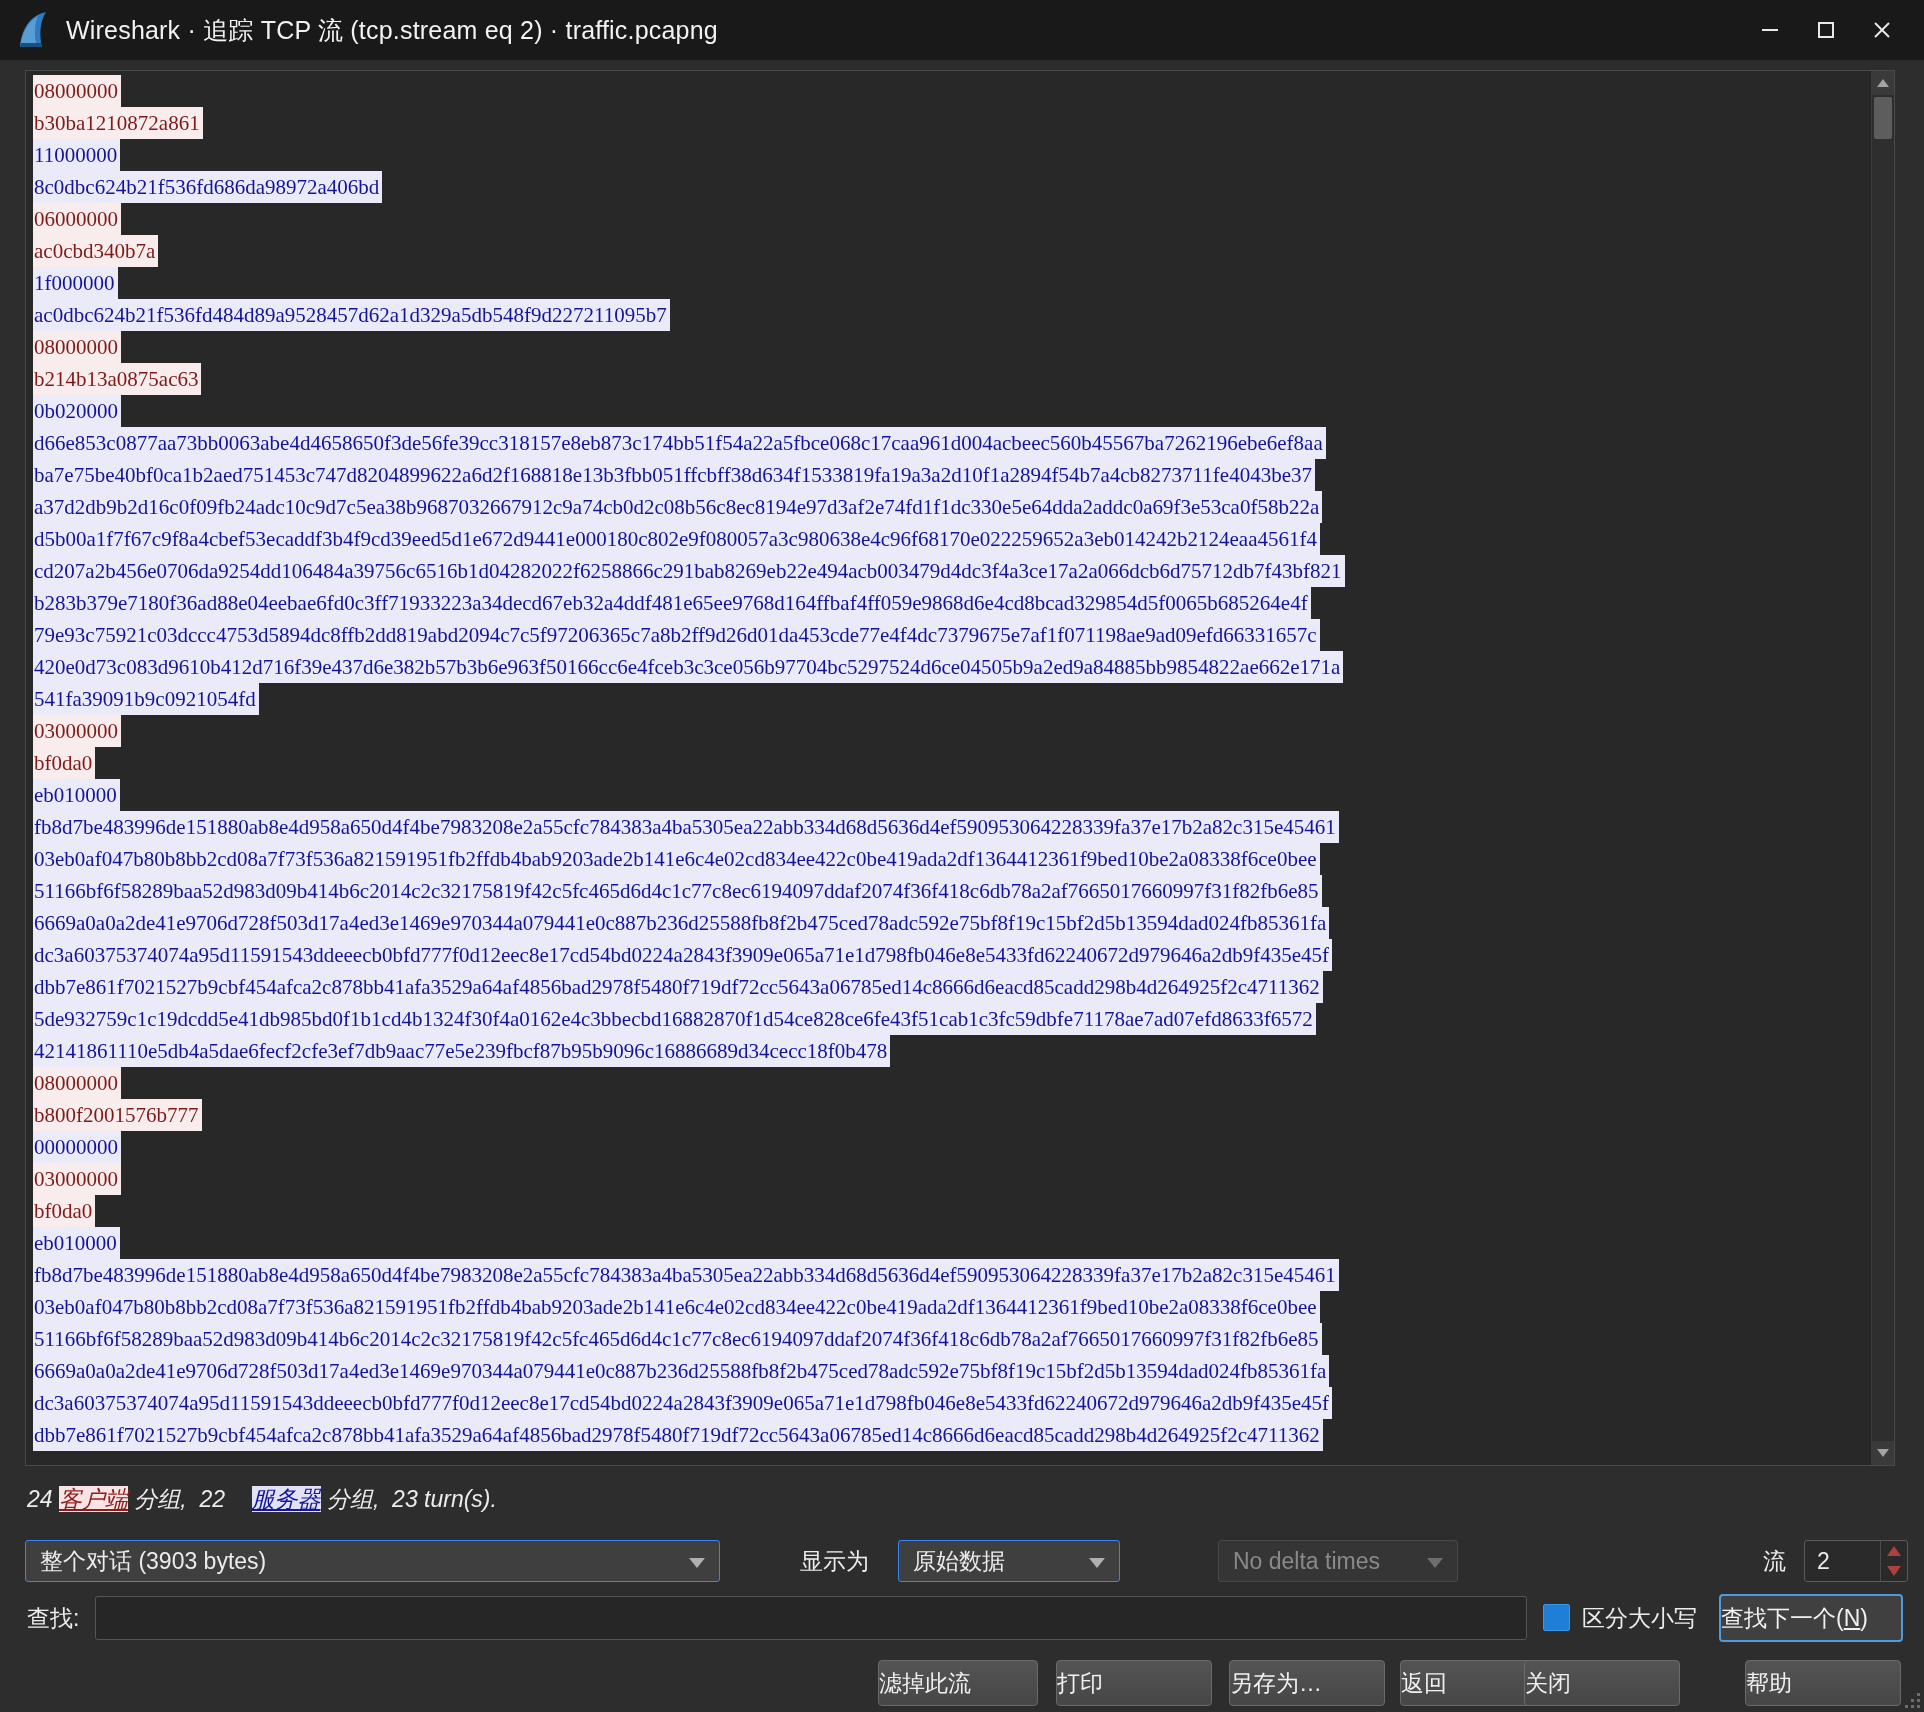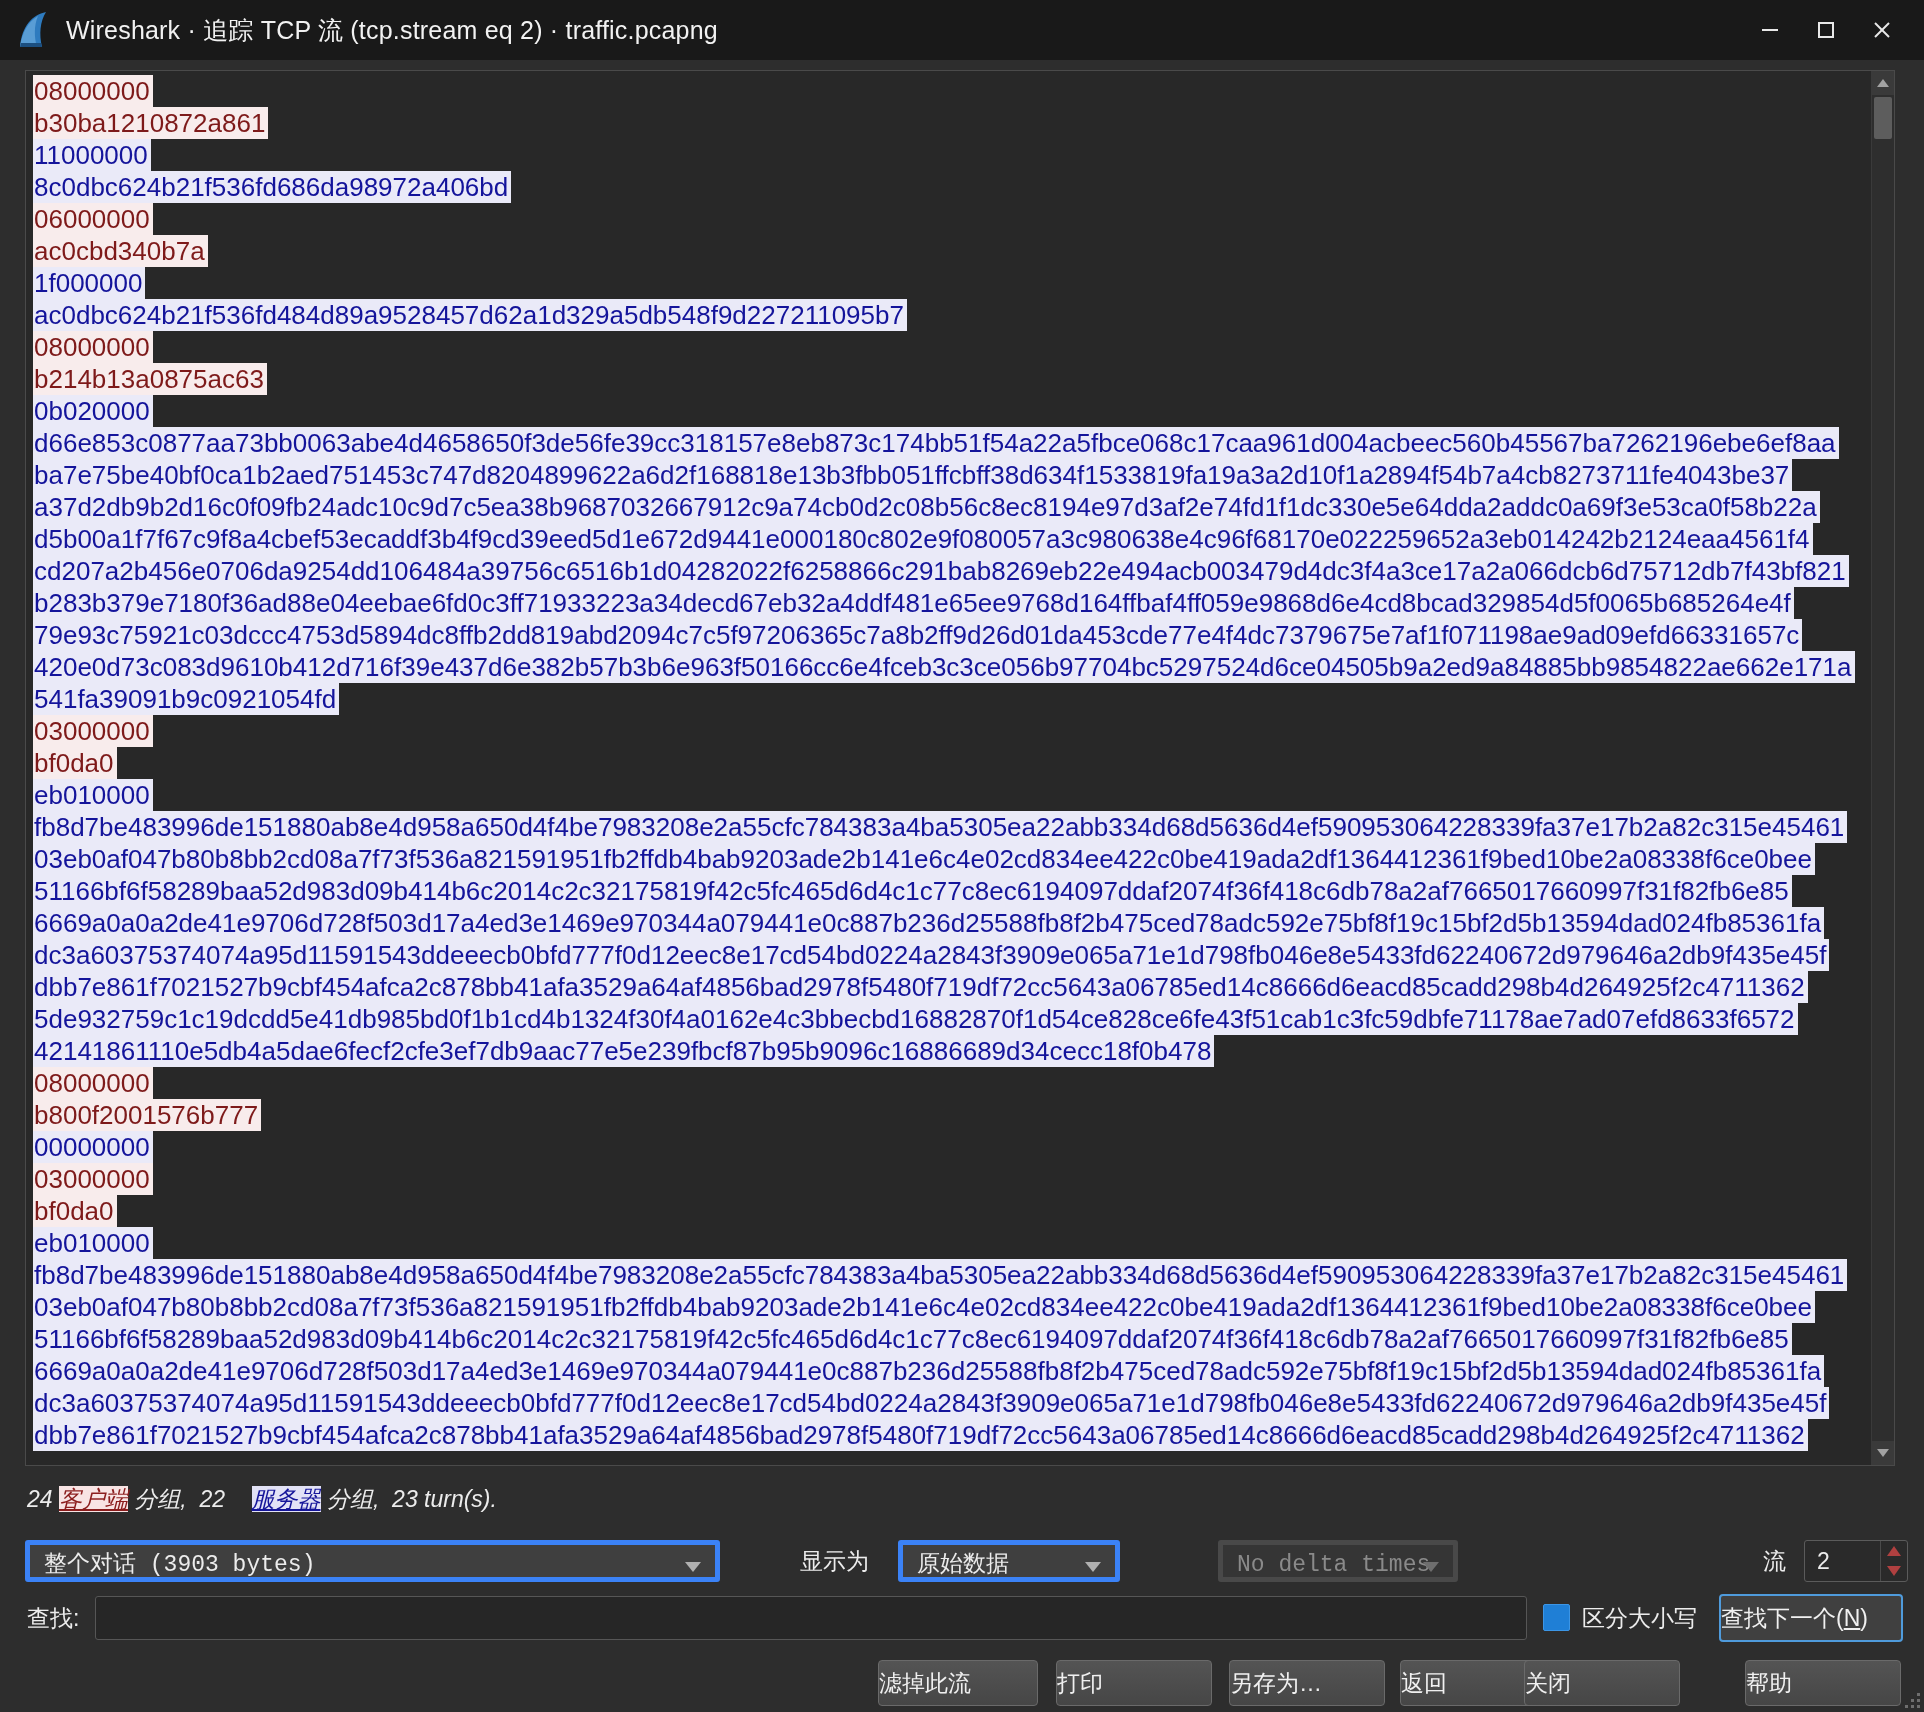--- a/index.html
+++ b/index.html
@@ -15,21 +15,21 @@
   .wincontrols{position:absolute;right:14px;top:0;height:60px;display:flex;align-items:center;}
   .winbtn{width:56px;height:60px;display:flex;align-items:center;justify-content:center;
     color:#e8e8e8;font-size:26px;cursor:default;}
   .winbtn svg{display:block;}
   
   .panel{position:absolute;left:25px;top:70px;width:1870px;height:1396px;
     background:#282828;border:1px solid #4a4a4a;box-sizing:border-box;overflow:hidden;}
   .rows{position:absolute;left:7px;top:4px;right:26px;bottom:0;overflow:hidden;}
   .row{height:32px;line-height:32px;white-space:pre;}
   .hl{display:inline-block;height:32px;line-height:32px;
-    font-family:Liberation Sans, sans-serif;font-size:26px;
+    font-family:Liberation Serif, serif;font-size:21px;
     padding:0 3px 0 1px;}
   .hl.client{color:#7e1a1a;background:#f8ecec;}
   .hl.server{color:#14149b;background:#eaeaf8;}
   
   .sb{position:absolute;top:0;right:0;width:22px;height:100%;background:#2e2e2e;
     border-left:1px solid #3a3a3a;}
   .sb-btn{position:absolute;left:0;width:22px;height:24px;background:#3a3a3a;
     display:flex;align-items:center;justify-content:center;}
   .sb-up{top:0;}
   .sb-down{bottom:0;}
@@ -39,23 +39,23 @@
     border-top:8px solid #a2a2a2;}
   .sb-thumb{position:absolute;left:2px;top:26px;width:18px;height:42px;background:#5d5d5d;border-radius:2px;}
   
   .statusline{position:absolute;left:27px;top:1484px;height:30px;font-size:23px;
     font-style:italic;color:#ececec;white-space:pre;}
   .seg{font-style:italic;}
   .seg.client{color:#8b1d1d;background:#f8e4e4;text-decoration:underline;}
   .seg.server{color:#16169a;background:#e2e2f6;text-decoration:underline;margin-left:20px;}
   
   .ctl-label{position:absolute;color:#ececec;font-size:23px;line-height:42px;height:42px;}
-  .dropdown{position:absolute;height:42px;background:#3f3f3f;border:5px solid #3b82f6;
+  .dropdown{position:absolute;height:42px;background:#3f3f3f;border:1px solid #3b82f6;
     border-radius:3px;box-sizing:border-box;color:#ececec;font-size:23px;line-height:40px;
-    padding-left:14px;font-family:Liberation Mono, monospace;}
+    padding-left:14px;}
   .dropdown .chev{position:absolute;right:14px;top:17px;width:0;height:0;
     border-left:8px solid transparent;border-right:8px solid transparent;border-top:10px solid #b0b0b0;}
   .dropdown.disabled{background:#353535;border-color:#494949;color:#8a8a8a;}
   .dropdown.disabled .chev{border-top-color:#6e6e6e;}
   .spinner{position:absolute;left:1804px;top:1540px;width:104px;height:42px;background:#2a2a2a;
     border:1px solid #5b5b5b;border-radius:3px;box-sizing:border-box;}
   .spinner .val{position:absolute;left:12px;top:0;line-height:40px;font-size:23px;color:#ececec;}
   .spin-col{position:absolute;right:0;top:0;width:26px;height:100%;border-left:1px solid #4a4a4a;}
   .spin-btn{position:absolute;right:0;width:26px;height:50%;display:flex;align-items:center;justify-content:center;}
   .spin-up{top:0;}

